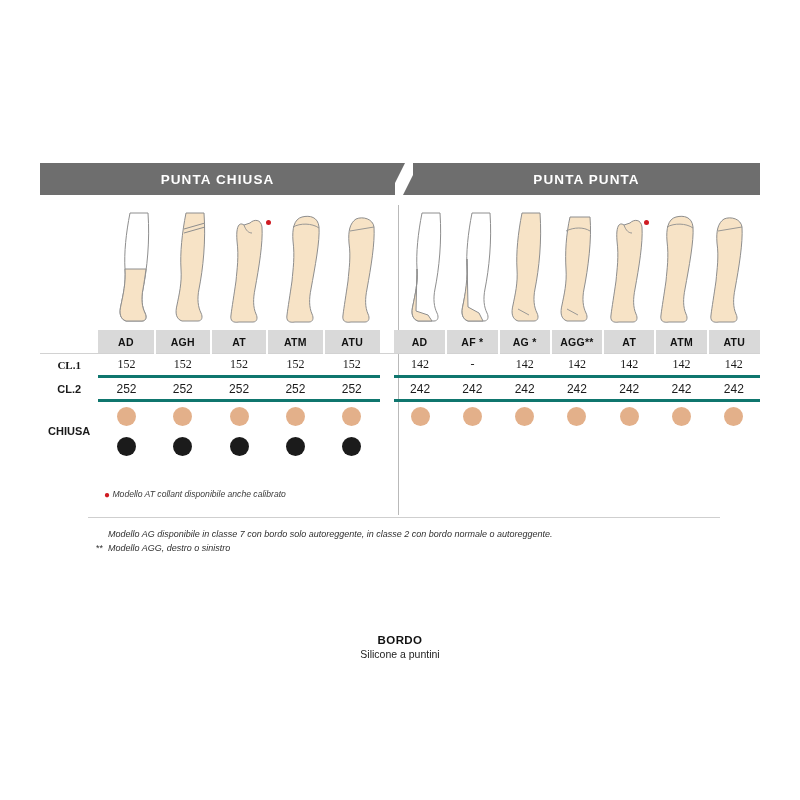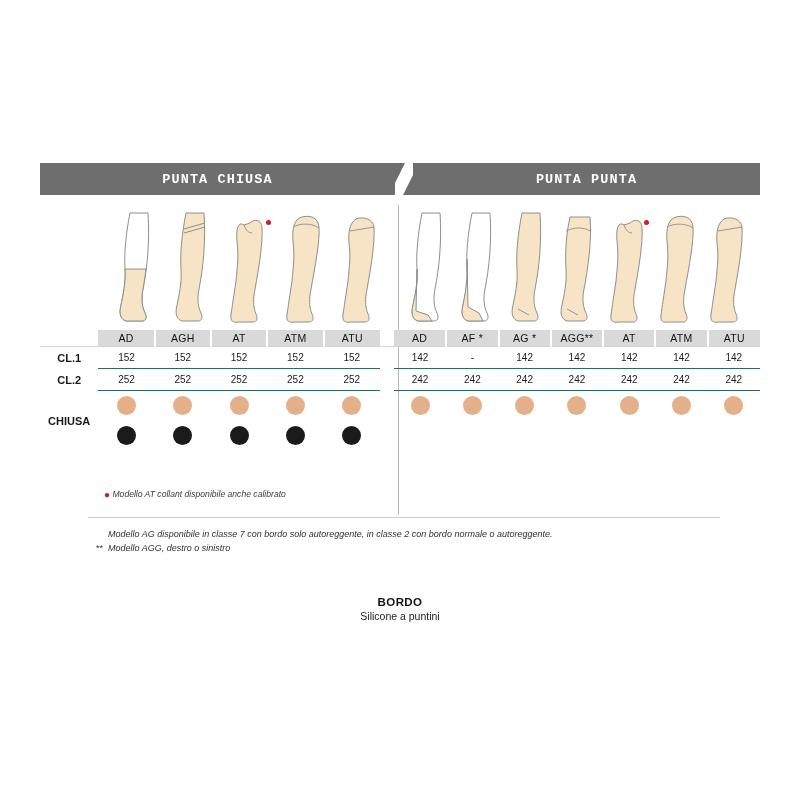--- a/index.html
+++ b/index.html
@@ -29,21 +29,20 @@
   }
   .band-left, .band-right {
     background: #6e6e6e;
     color: #ffffff;
     font-weight: bold;
     font-size: 13.5px;
     letter-spacing: 1.1px;
     display: flex;
     align-items: center;
     justify-content: center;
-    font-family: Liberation Mono, monospace;
   }
   .band-left { width: 355px; }
   .band-gap {
     width: 18px;
     background: #ffffff;
     position: relative;
   }
   .band-gap::before {
     content: "";
     position: absolute;
@@ -118,35 +117,35 @@
     padding-right: 8px;
     font-weight: bold;
     font-size: 11px;
     color: #1a1a1a;
     width: 58px;
     white-space: nowrap;
   }
   .hdr-cell {
     background: #d9d9d9;
     color: #111111;
-    font-weight: normal;
+    font-weight: bold;
     font-size: 10.5px;
-    height: 16px;
+    height: 23px;
     border-right: 2px solid #ffffff;
     letter-spacing: .3px;
   }
   .hdr-cell.last { border-right: none; }
   .hdr-spacer { background: #ffffff; }
   .val-cell {
     height: 21px;
-    font-size: 10px;
+    font-size: 12px;
     color: #1a1a1a;
-    border-bottom: 1px solid #0f766e;
-  }
-  .val-row-top td { border-top: 1px solid #d2d2d2; }
+    border-bottom: 3px solid #0f766e;
+  }
+  .val-row-top td { border-top: 1px solid #d2d2d2; font-family: Liberation Serif, serif; }
   .swatch-cell { height: 30px; }
   .swatch {
     width: 19px; height: 19px;
     border-radius: 50%;
     display: inline-block;
   }
   .swatch.beige { background: #e3b08a; }
   .swatch.black { background: #1b1b1b; }
   .colori-label { vertical-align: top; padding-top: 6px; }
 
@@ -187,21 +186,21 @@
     display: inline-block;
     width: 12px;
     font-style: normal;
   }
   .notes .indent { padding-left: 12px; display: block; }
 
   
   .footer {
     position: absolute;
     left: 0;
-    top: 596px;
+    top: 634px;
     width: 800px;
     text-align: center;
   }
   .footer-title {
     font-size: 11.5px;
     font-weight: bold;
     color: #111111;
     letter-spacing: .4px;
   }
   .footer-sub {

